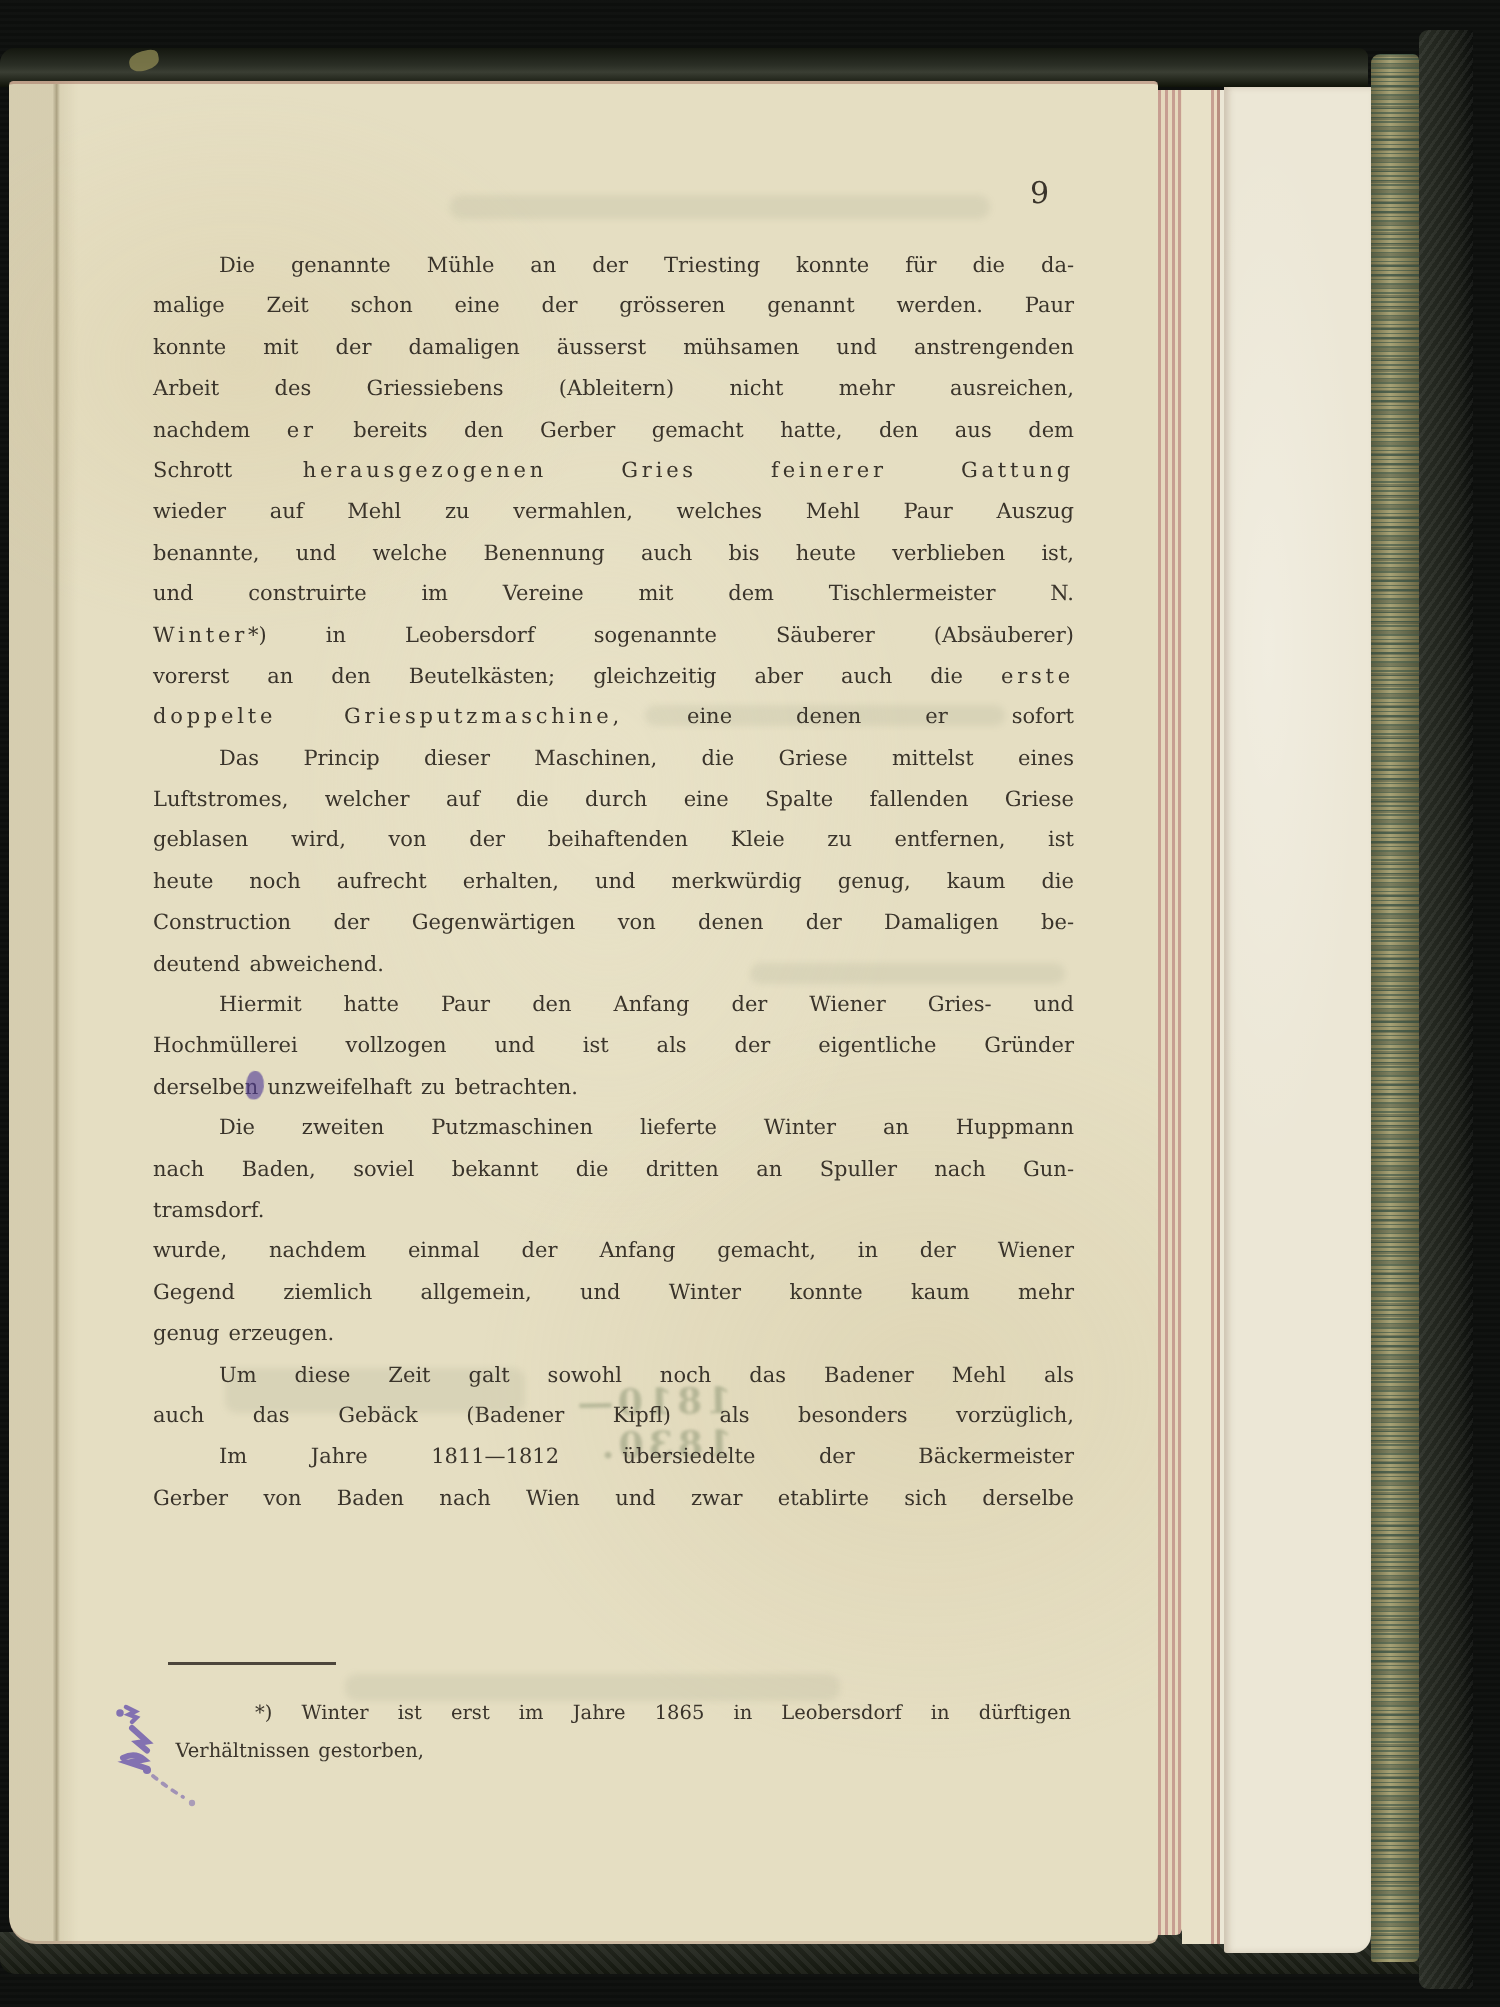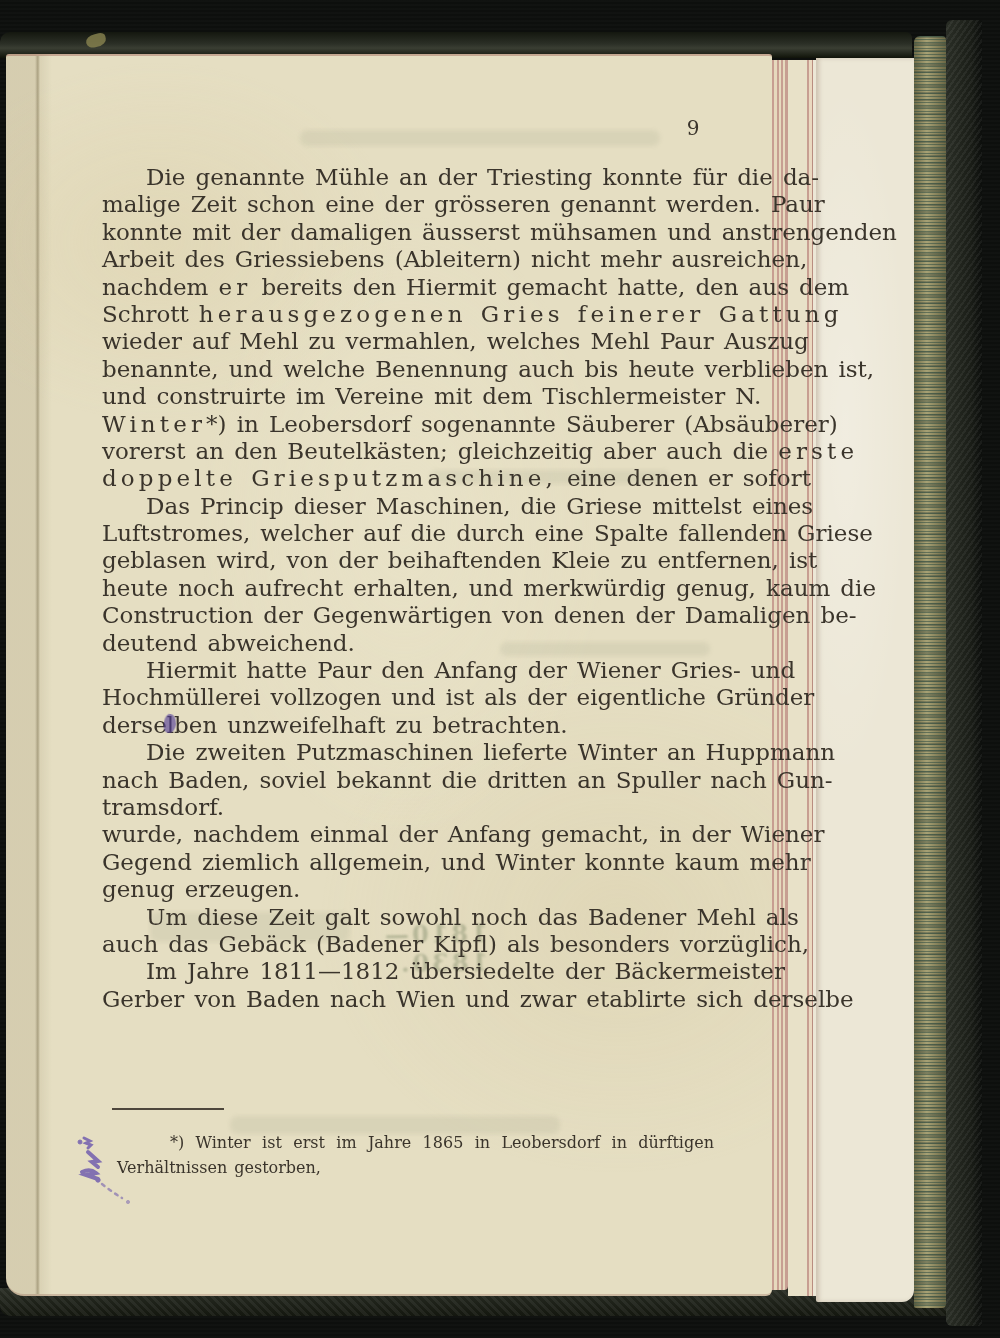--- a/index.html
+++ b/index.html
@@ -101,38 +101,38 @@
   }
 
   
   .page-number {
     position: absolute; left: 672px; top: 60px; width: 30px;
     font-size: 20px; text-align: center;
     color: var(--ink, #3a342b);
   }
   .text-block {
     position: absolute; left: 96px; top: 108px; width: 614px;
-    font-size: 23px; color: var(--ink, #3a342b);
+    font-size: 14px; color: var(--ink, #3a342b);
   }
   .tline {
     white-space: nowrap;
     line-height: 27.4px; height: 27.4px;
     word-spacing: 0.12em;
   }
   .tline.just { text-align: justify; text-align-last: justify; }
   .tline.ind  { text-indent: 44px; }
   .sp { letter-spacing: 0.18em; }
 
   .footnote-separator {
     position: absolute; left: 106px; top: 1052px; width: 112px; height: 2px;
     background: #4d463c;
   }
   .footnote-block {
     position: absolute; left: 111px; top: 1074px; width: 597px;
-    font-size: 16px; color: var(--ink, #3a342b);
+    font-size: 13px; color: var(--ink, #3a342b);
   }
   .footnote-block .tline { line-height: 25px; height: 25px; }
   .footnote-block .tline.ind { text-indent: 53px; }
 
   
   .bleedthrough-text {
     position: absolute; left: 312px; top: 864px; width: 170px;
     transform: scaleX(-1) rotate(1deg);
     font-size: 24px; font-weight: bold; letter-spacing: 3px;
     color: rgba(105,120,88,.38);
@@ -184,21 +184,21 @@
     <div class="smudge s5"></div>
     <div class="bleedthrough-text">1810—1830.</div>
 
     <div class="page-number">9</div>
 
     <div class="text-block">
         <div class="tline ind just"><span>Die genannte Mühle an der Triesting konnte für die da-</span></div>
         <div class="tline just"><span>malige Zeit schon eine der grösseren genannt werden. Paur</span></div>
         <div class="tline just"><span>konnte mit der damaligen äusserst mühsamen und anstrengenden</span></div>
         <div class="tline just"><span>Arbeit des Griessiebens (Ableitern) nicht mehr ausreichen,</span></div>
-        <div class="tline just"><span>nachdem </span><span class="sp">er</span><span> bereits den Hiermit gemacht hatte, den aus dem</span></div>
+        <div class="tline just"><span>nachdem </span><span class="sp">er</span><span> bereits den Gerber gemacht hatte, den aus dem</span></div>
         <div class="tline just"><span>Schrott </span><span class="sp">herausgezogenen Gries feinerer Gattung</span></div>
         <div class="tline just"><span>wieder auf Mehl zu vermahlen, welches Mehl Paur Auszug</span></div>
         <div class="tline just"><span>benannte, und welche Benennung auch bis heute verblieben ist,</span></div>
         <div class="tline just"><span>und construirte im Vereine mit dem Tischlermeister N.</span></div>
         <div class="tline just"><span class="sp">Winter</span><span>*) in Leobersdorf sogenannte Säuberer (Absäuberer)</span></div>
         <div class="tline just"><span>vorerst an den Beutelkästen; gleichzeitig aber auch die </span><span class="sp">erste</span></div>
         <div class="tline just"><span class="sp">doppelte Griesputzmaschine,</span><span> eine denen er sofort</span></div>
         <div class="tline ind just"><span>Das Princip dieser Maschinen, die Griese mittelst eines</span></div>
         <div class="tline just"><span>Luftstromes, welcher auf die durch eine Spalte fallenden Griese</span></div>
         <div class="tline just"><span>geblasen wird, von der beihaftenden Kleie zu entfernen, ist</span></div>

